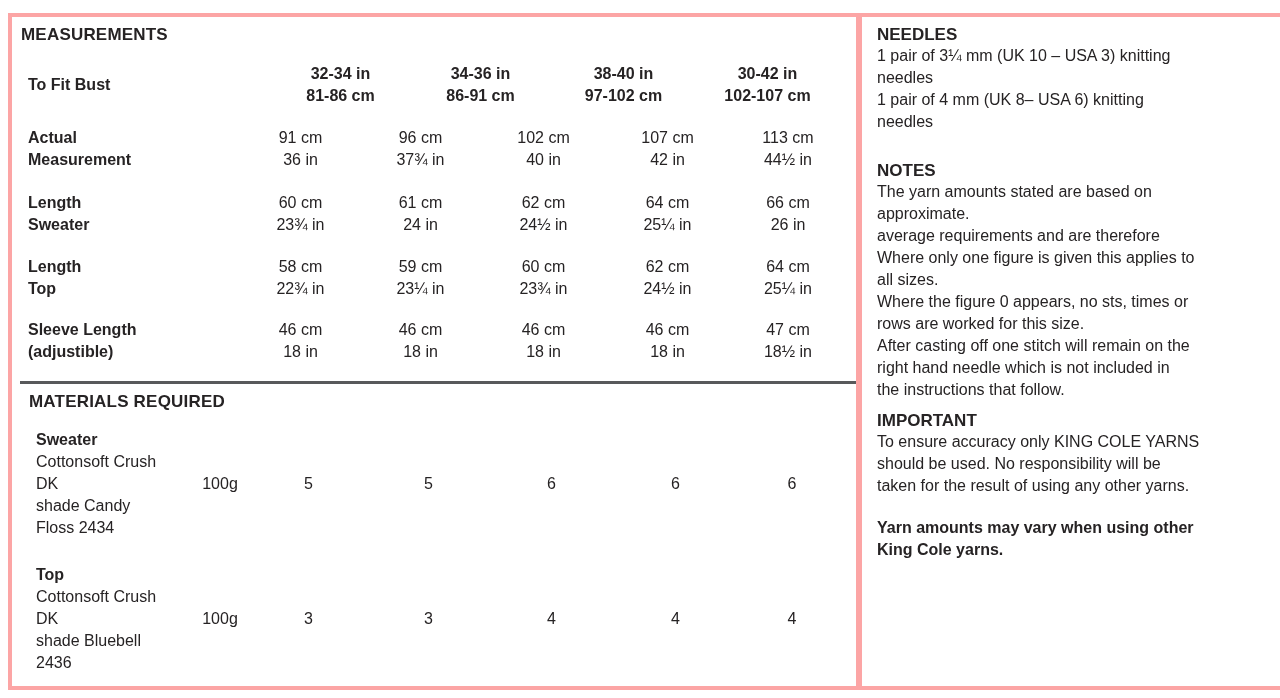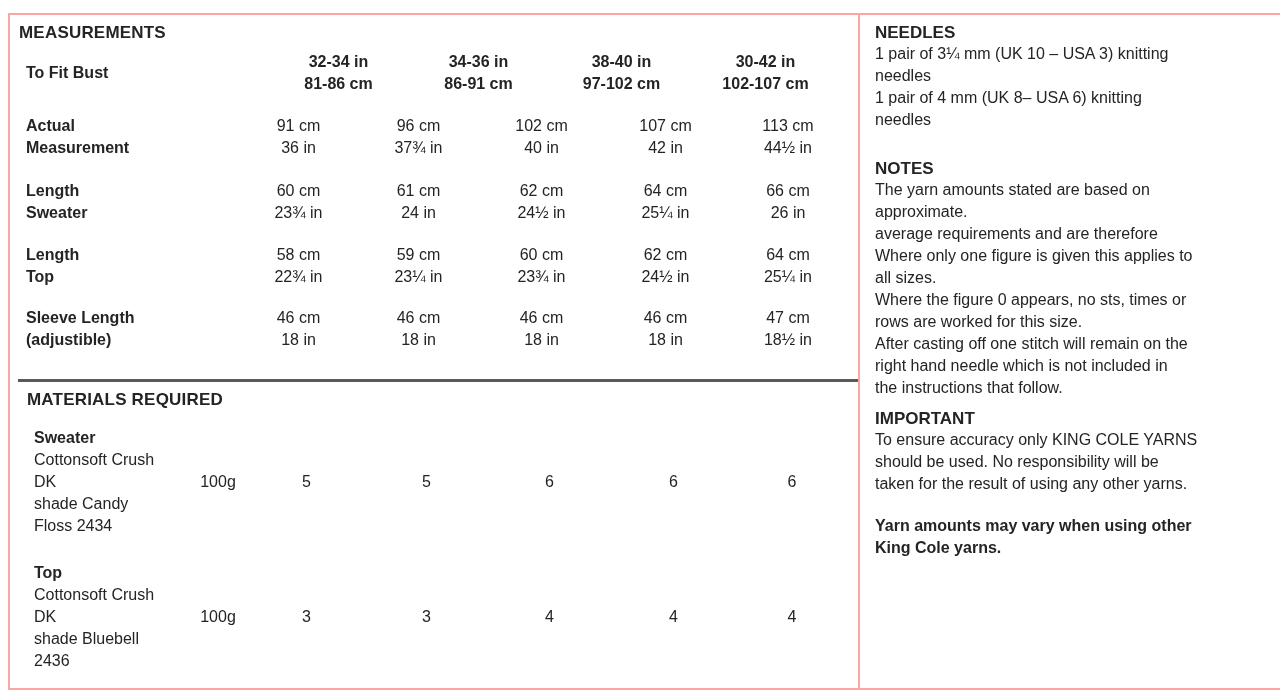--- a/index.html
+++ b/index.html
@@ -1,36 +1,36 @@
 <!DOCTYPE html>
 <html><head>
 <meta charset="utf-8">
 <style>
   html,body { margin:0; padding:0; background:#ffffff; }
   .page {
     position:relative; width:1280px; height:698px; background:#ffffff;
     font-family:"Liberation Sans", sans-serif; color:#262324;
     font-size:16px; line-height:22px; overflow:hidden;
   }
-  .box { position:absolute; border:2px solid #fca5a5; background:#ffffff; box-sizing:border-box; }
+  .box { position:absolute; border:4px solid #fca5a5; background:#ffffff; box-sizing:border-box; }
   .left-box  { left:8px;  top:13px; width:852px; height:677px; }
   .right-box { left:858px; top:13px; width:493px; height:677px; padding:8px 14px 0 15px; }
   .sec-measure   { height:364px; box-sizing:border-box; padding-top:8px; }
   .sec-materials { border-top:3px solid #58595b; padding-top:8px;margin-left:8px; }
   .sec-title { font-weight:bold; font-size:17px; line-height:20px; margin-left:9px; letter-spacing:0.2px; }
   .mrow {
     display:grid;
     grid-template-columns:160px 60px 117px 123px 123px 125px 1fr;
     padding:0 10px 0 10px;
   }
   .mlabel { font-weight:bold; padding-left:6px; display:flex; flex-direction:column; justify-content:center; }
   .mval   { text-align:center; }
   .mval.bold { font-weight:bold; }
   .qtycol { text-align:center; }
-  .row-header { margin-top:8px;gap:20px; }
+  .row-header { margin-top:18px;gap:20px; }
   .row-g20 { margin-top:20px; }
   .row-g21 { margin-top:21px; }
   .row-g19 { margin-top:19px; }
   .item-row1 { margin-top:17px; }
   .item-row2 { margin-top:25px; }
   .item-label { font-weight:normal; padding-left:6px; }
   .item-name  { font-weight:bold; }
   .qty-offset { padding-top:44px; }
   .side-title { font-weight:bold; font-size:17px; line-height:20px; }
   .side-line  { }

